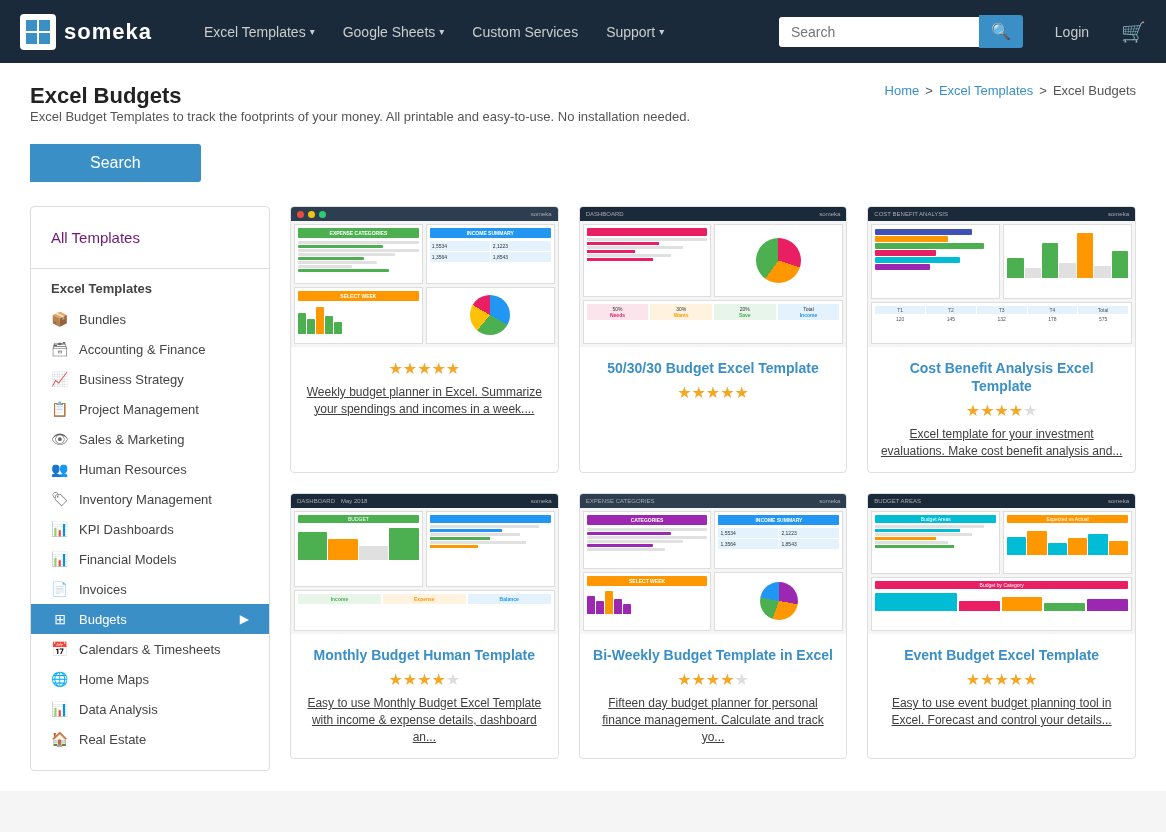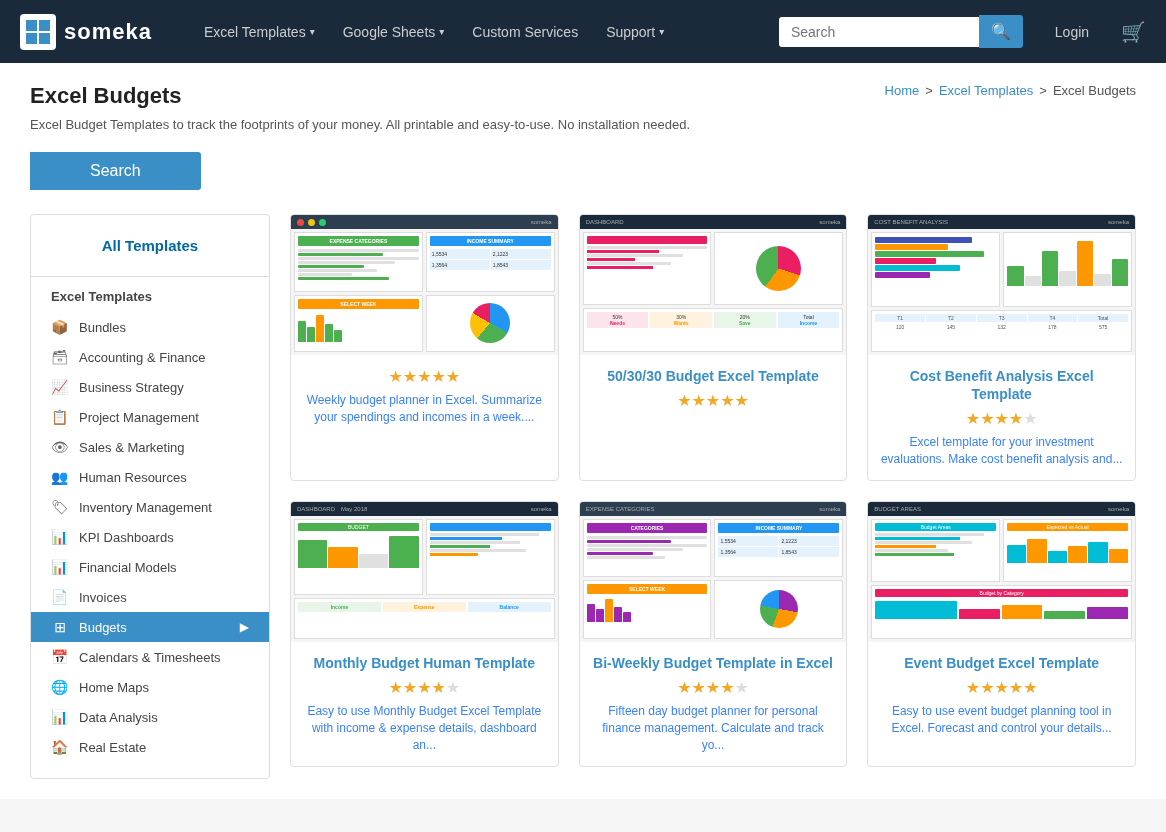--- a/index.html
+++ b/index.html
@@ -94,21 +94,20 @@
       max-width: 1166px;
       margin: 0 auto;
       padding: 20px 30px;
     }
 
     
     .breadcrumb-row {
       display: flex;
       justify-content: space-between;
       align-items: flex-start;
-      margin-bottom: 8px;
       text-align: right;
     }
     .page-title {
       font-size: 22px;
       font-weight: bold;
       color: #222;
     }
     .breadcrumb {
       font-size: 13px;
       color: #555;
@@ -159,25 +158,24 @@
 
     
     .sidebar {
       width: 240px;
       flex-shrink: 0;
       border: 1px solid #ddd;
       border-radius: 4px;
       padding: 16px 0;
     }
     .sidebar-all {
-      font-weight: bold;
+      font-weight: normal;
       font-size: 15px;
       padding: 6px 20px 14px;
-      color: #0369a1;
-      text-align: center;
+      color: #701a75;
     }
     .sidebar-section-title {
       font-weight: bold;
       font-size: 13px;
       color: #444;
       padding: 4px 20px 8px;
     }
     .sidebar-divider {
       border: none;
       border-top: 1px solid #ddd;
@@ -240,23 +238,24 @@
       font-weight: bold;
       margin-bottom: 6px;
       line-height: 1.3;
     }
     .product-stars {
       color: #f5a623;
       font-size: 16px;
       margin-bottom: 6px;
     }
     .product-desc {
-      color: #3b82f6;
+      color: #404040;
       font-size: 12px;
       line-height: 1.4;
+      text-decoration: underline;
     }
 
   </style>
 </head>
 <body>
 
 <header>
   <a class="logo" href="#">
     <div class="logo-icon">
       <svg width="28" height="28" viewBox="0 0 28 28">

